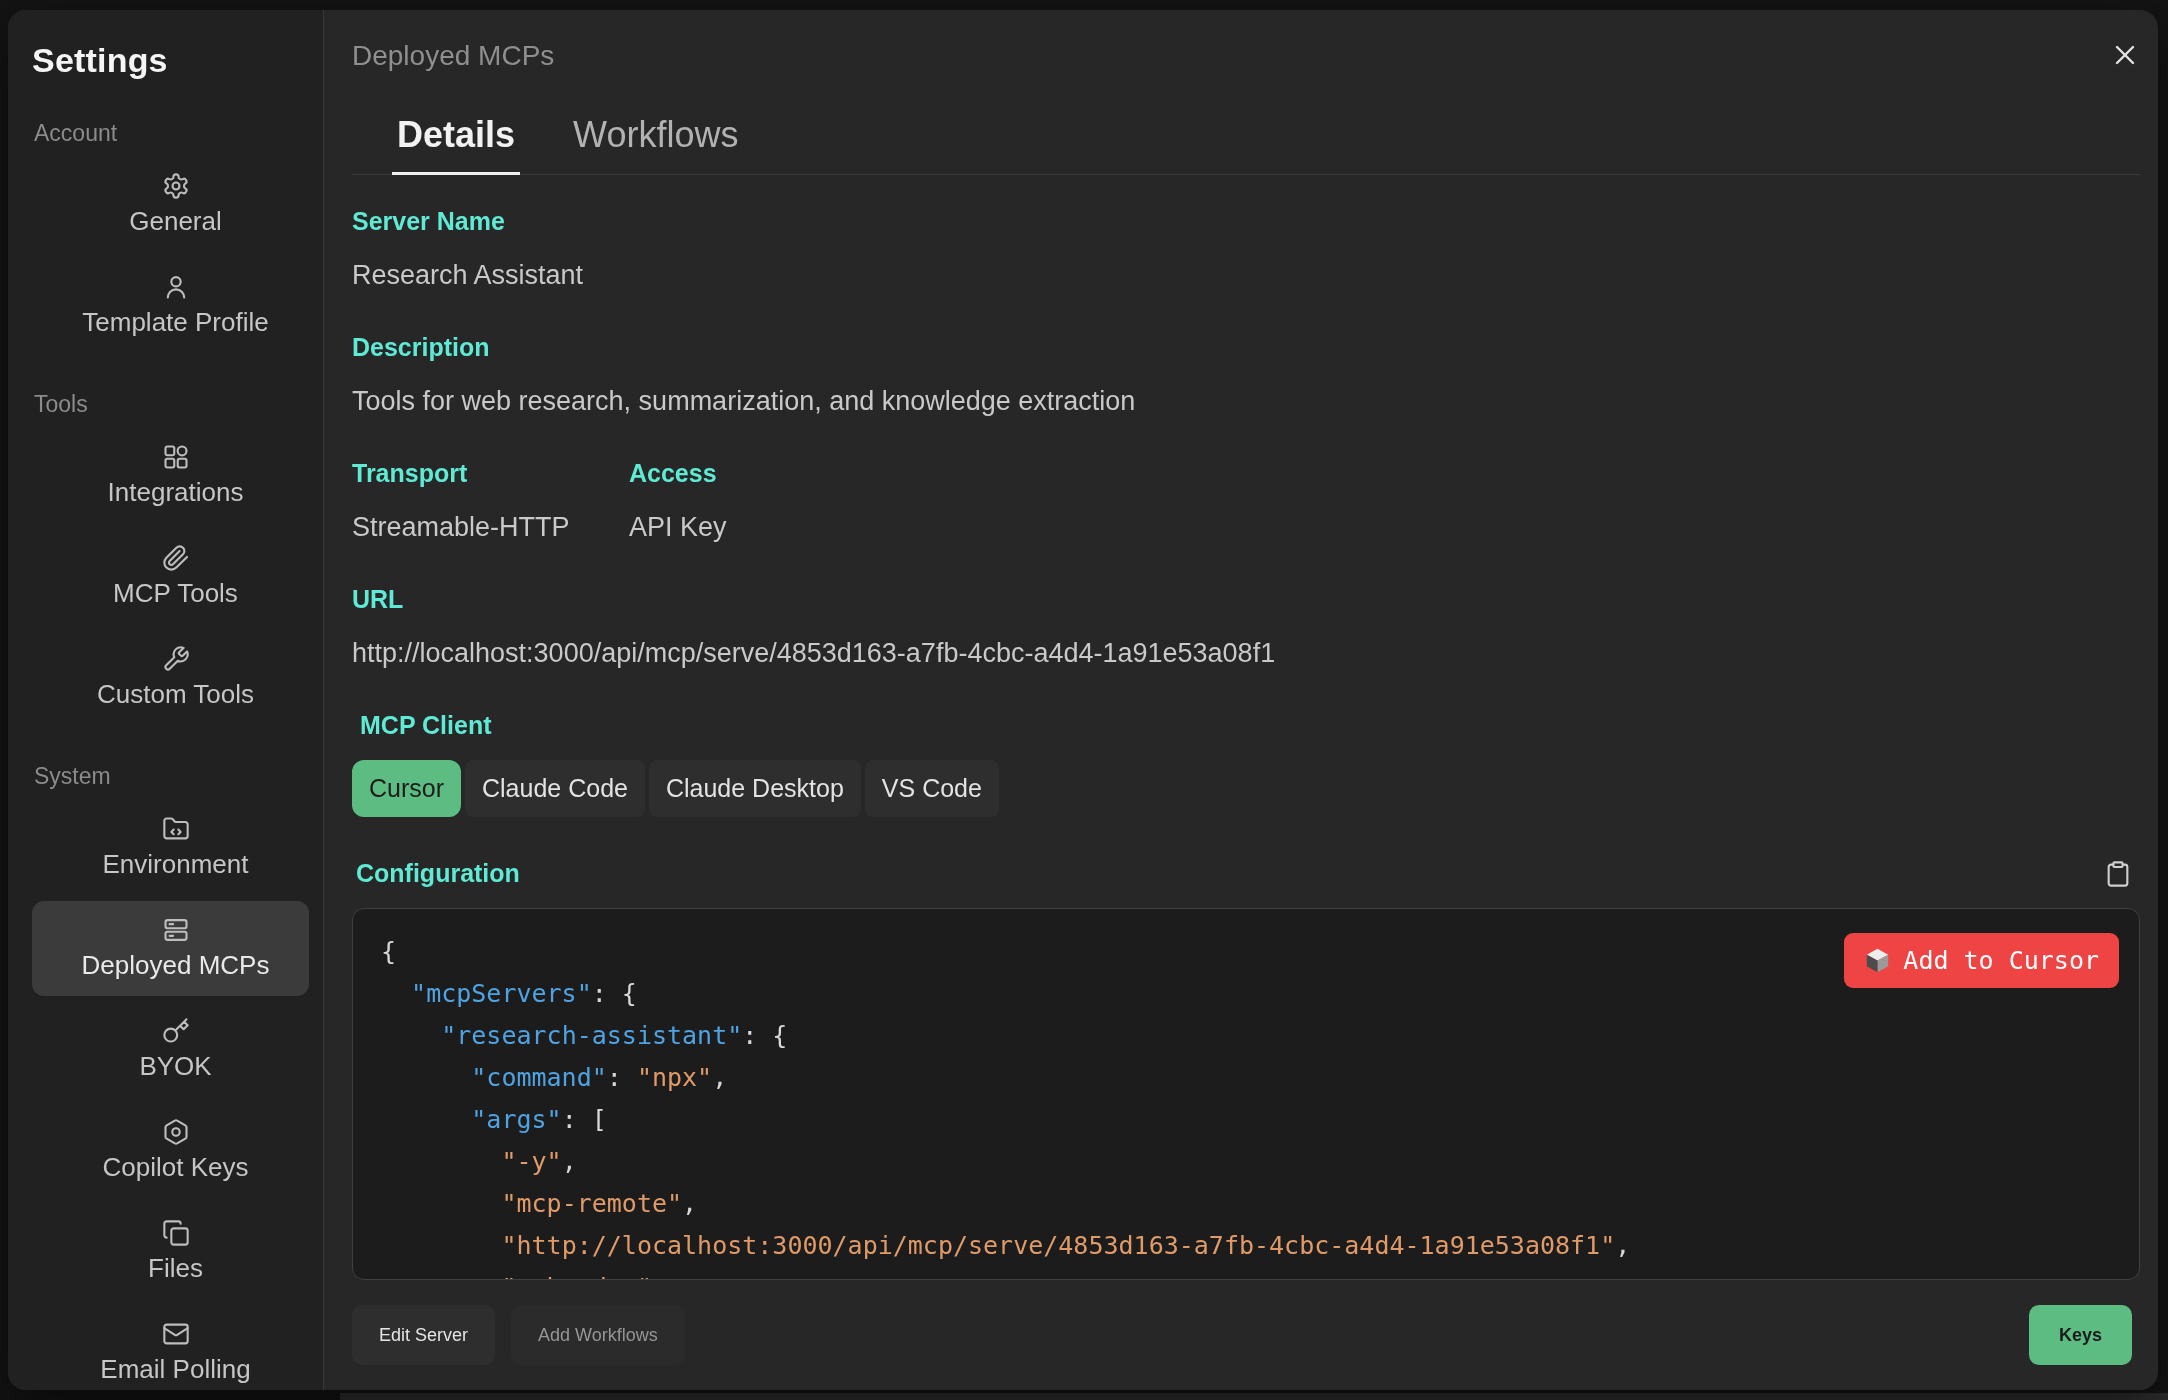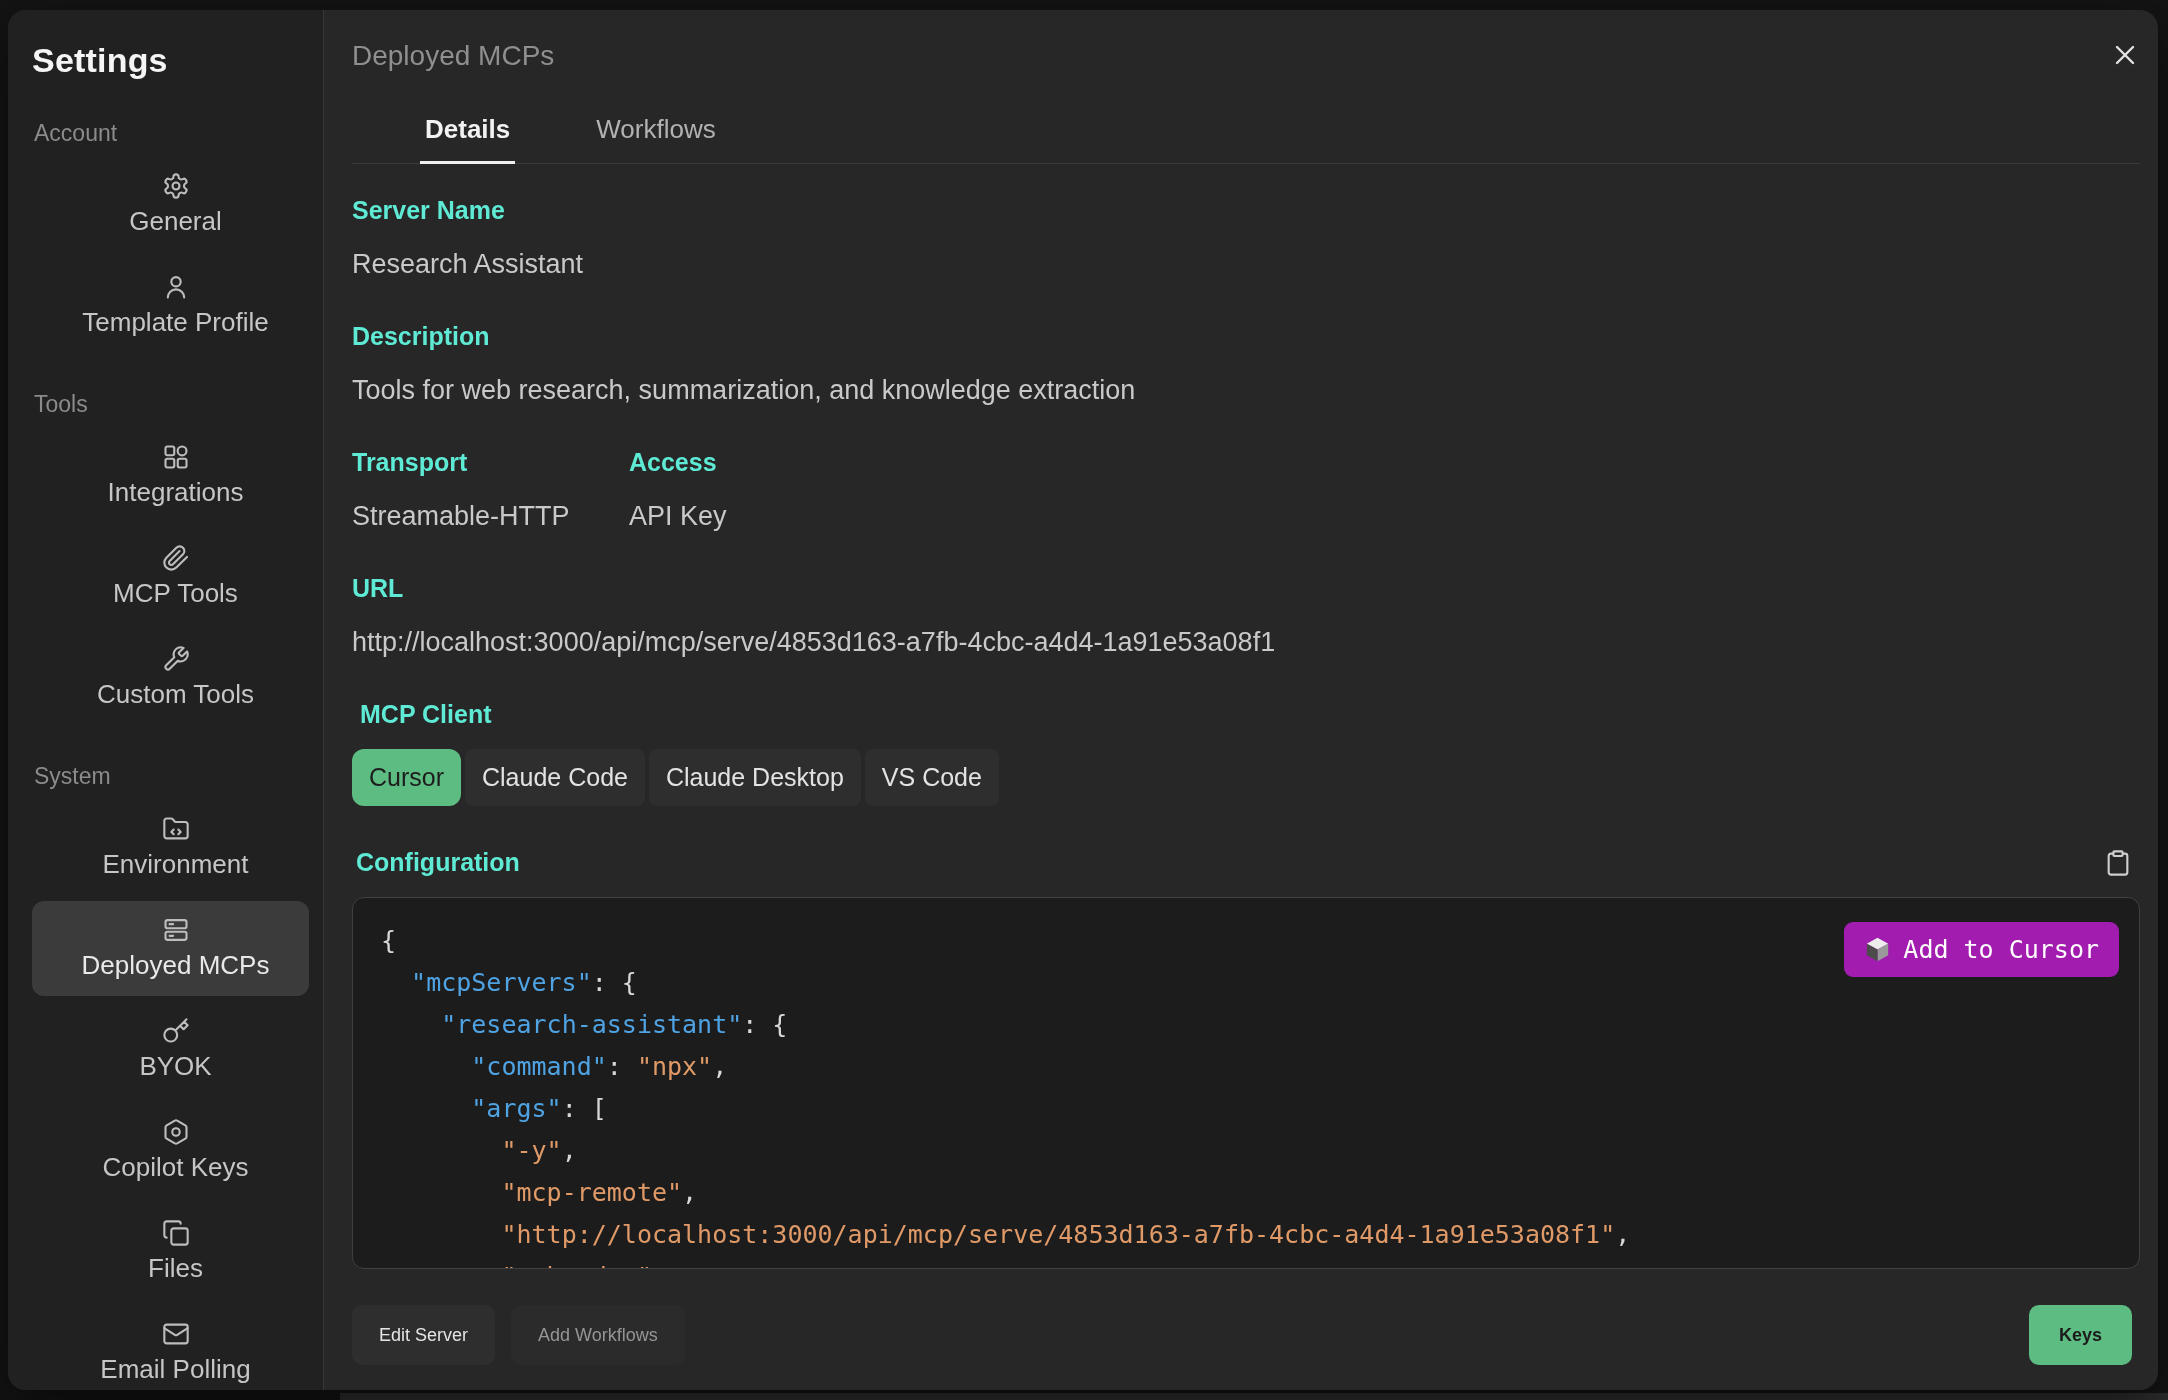--- a/index.html
+++ b/index.html
@@ -38,21 +38,21 @@
   .side-item.selected{background:#3b3b3b;color:#e9e9e9;}
   .side-item .icn{width:28px;height:28px;flex:0 0 28px;display:inline-flex;color:#bdbdbd;}
   .side-item .icn svg{width:28px;height:28px;}
   
   .content{flex:1 1 auto;display:flex;flex-direction:column;padding:28px 18px 0 28px;min-width:0;}
   .content-header{display:flex;align-items:flex-start;justify-content:space-between;}
   .content-title{font-size:28px;color:#8f8f8f;line-height:36px;}
   .close-btn{width:38px;height:38px;display:flex;align-items:center;justify-content:center;color:#e3e3e3;cursor:pointer;margin-right:-4px;}
   .close-btn svg{width:32px;height:32px;}
   .tabs-row{display:flex;gap:48px;margin-top:30px;padding-left:40px;border-bottom:1px solid #3a3a3a;}
-  .tab{font-size:26px;color:#b2b2b2;padding:8px 5px 16px 5px;cursor:pointer;border-bottom:3px solid transparent;margin-bottom:-1px;margin-left:28px;}
+  .tab{font-size:36px;color:#b2b2b2;padding:8px 5px 16px 5px;cursor:pointer;border-bottom:3px solid transparent;margin-bottom:-1px;}
   .tab.active{color:#f2f2f2;font-weight:600;border-bottom-color:var(--tab-underline);}
   .body{margin-top:32px;flex:1 1 auto;min-height:0;}
   .field-label{font-size:25px;font-weight:700;color:#5eead4;margin-bottom:24px;}
   .field-value{font-size:27px;color:#c9c9c9;margin-bottom:42px;}
   .two-col{display:flex;}
   .col-transport{width:277px;flex:0 0 277px;}
   .mcp-client-label{margin-left:8px;margin-bottom:20px;}
   .client-row{display:flex;gap:4px;margin-bottom:42px;}
   .client-btn{
     height:57px;padding:0 17px;display:flex;align-items:center;background:#2e2e2e;
@@ -69,21 +69,21 @@
     background:#1c1c1c;padding:22px 28px;overflow:hidden;
     font-family:"DejaVu Sans Mono","Liberation Mono",monospace;
     font-size:25px;line-height:42px;color:#d8d8d8;
   }
   .code-line{white-space:pre;}
   .tok-p{color:#d8d8d8;}
   .tok-k{color:var(--code-key);}
   .tok-s{color:var(--code-string);}
   .add-cursor-btn{
     position:absolute;top:24px;right:20px;display:flex;align-items:center;gap:12px;
-    background:#a21caf;color:#ffffff;font-size:25px;border:none;border-radius:9px;
+    background:#ef4444;color:#ffffff;font-size:25px;border:none;border-radius:9px;
     padding:13px 20px;cursor:pointer;font-family:inherit;
   }
   .add-cursor-btn .cube{width:27px;height:27px;display:inline-flex;}
   
   .footer{display:flex;align-items:center;gap:16px;padding:24px 8px 25px 0;}
   .btn{
     height:60px;padding:0 27px;border:none;border-radius:10px;font-size:18px;cursor:pointer;
     font-family:inherit;display:flex;align-items:center;
   }
   .btn-edit{background:#2e2e2e;color:#e4e4e4;}

